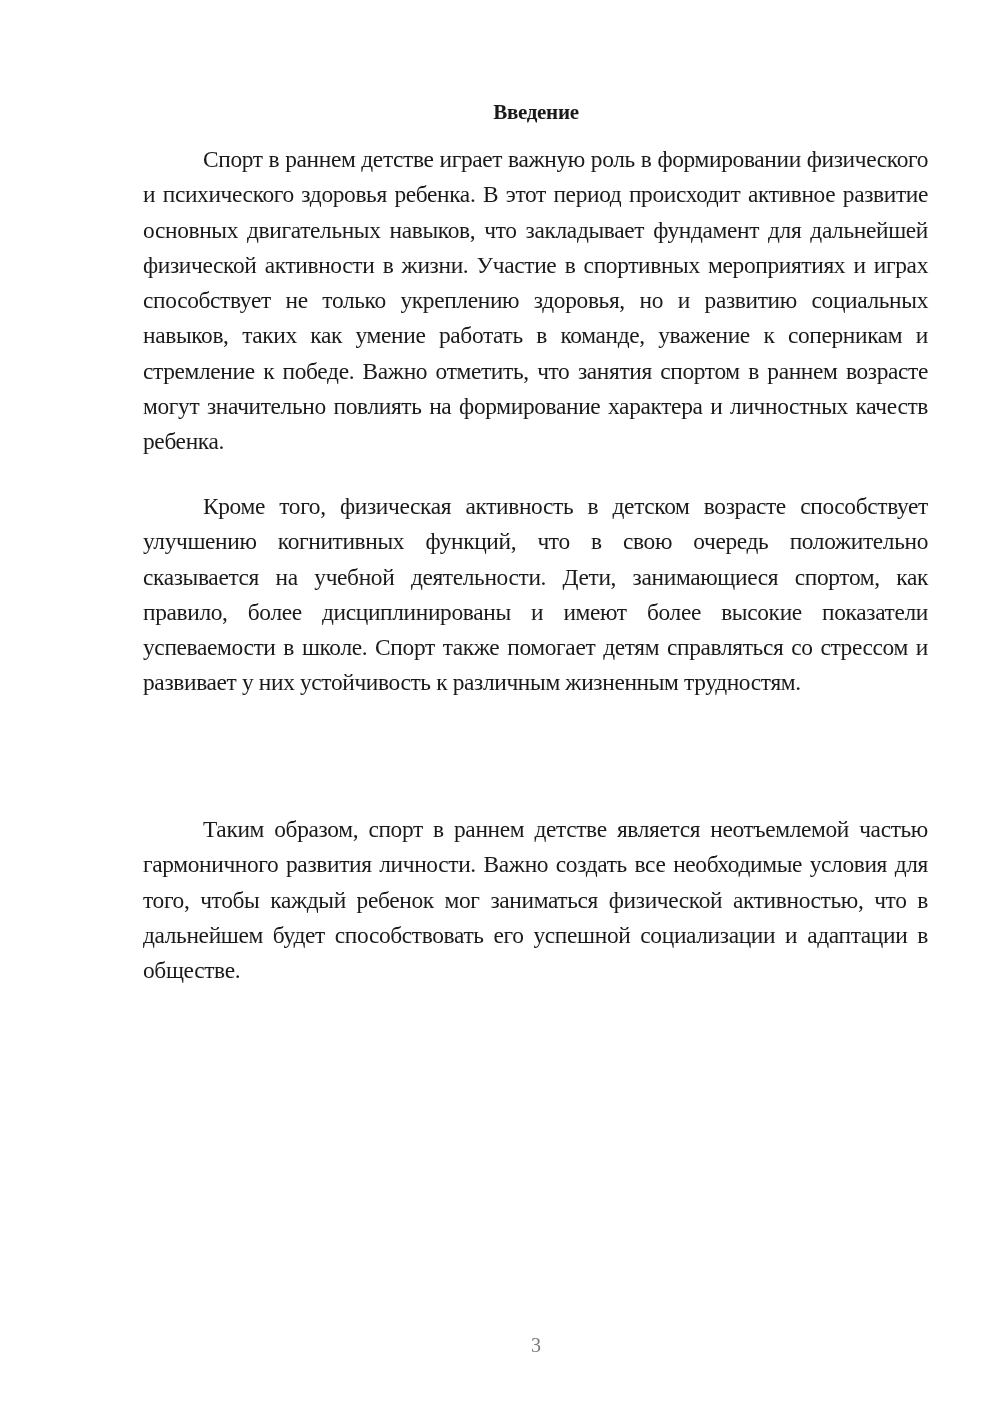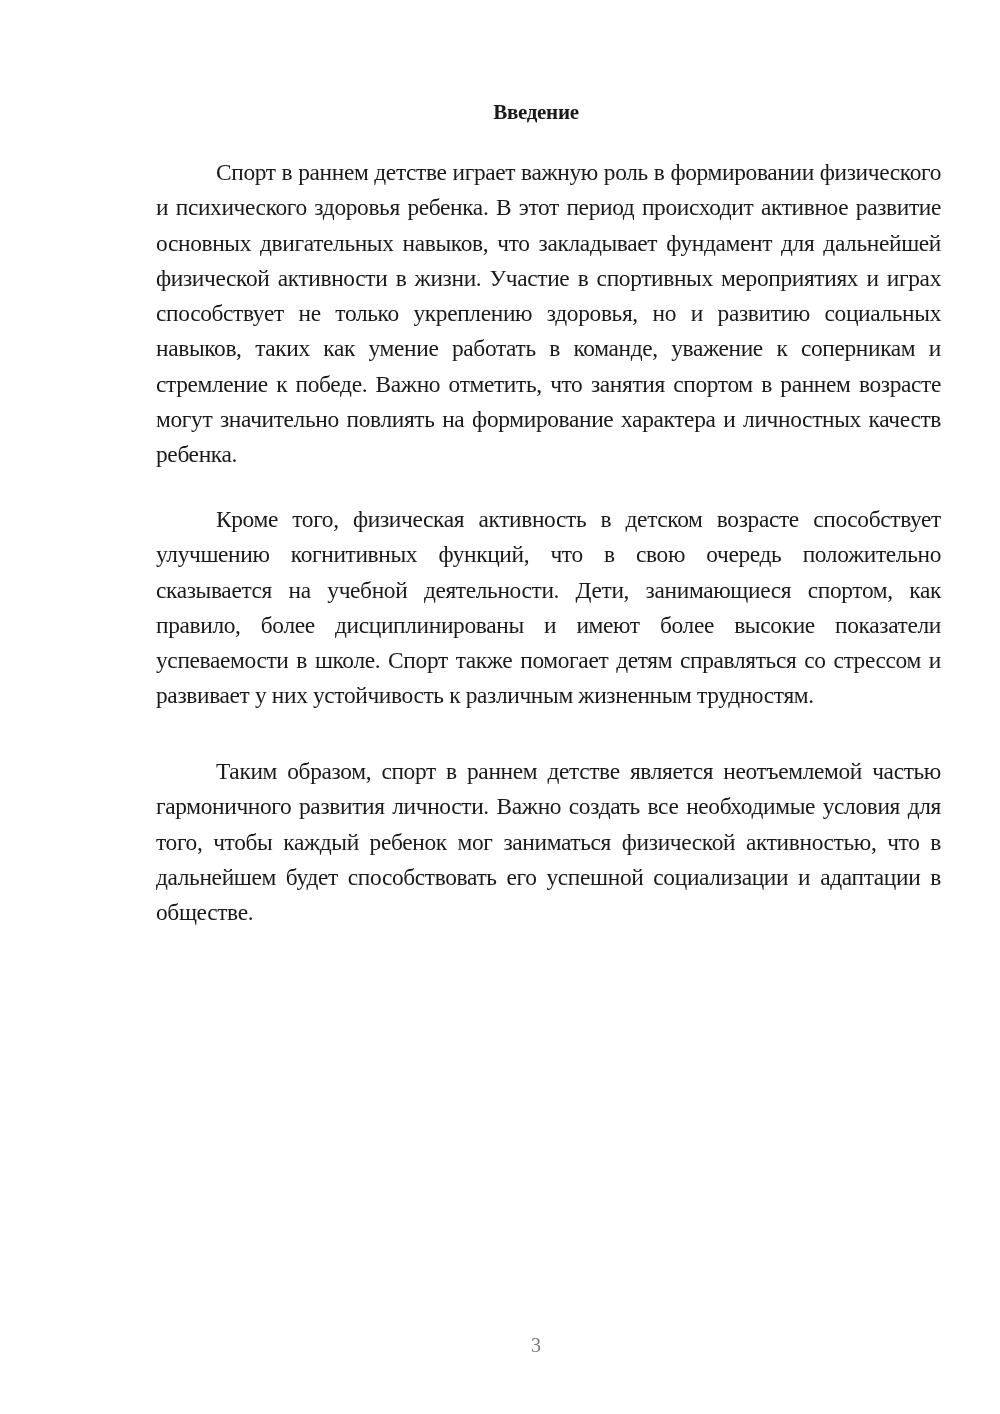--- a/index.html
+++ b/index.html
@@ -36,25 +36,25 @@
     .body-text {
       position: absolute;
       left: 143px;
       width: 785px;
       font-size: 23.4px;
       line-height: 35.3px;
       text-align: justify;
       text-indent: 60px;
       letter-spacing: -0.35px;
       word-spacing: 0px;
-      margin: 13px;
+      margin: 0;
     }
     .p1 { top: 142px; }
     .p2 { top: 489px; }
-    .p3 { top: 741px; }
+    .p3 { top: 812px; }
     .page-number {
       position: absolute;
       top: 1333px;
       left: 0;
       width: 1072px;
       text-align: center;
       font-size: 20px;
       line-height: 24px;
       color: #7a7a7a;
     }

